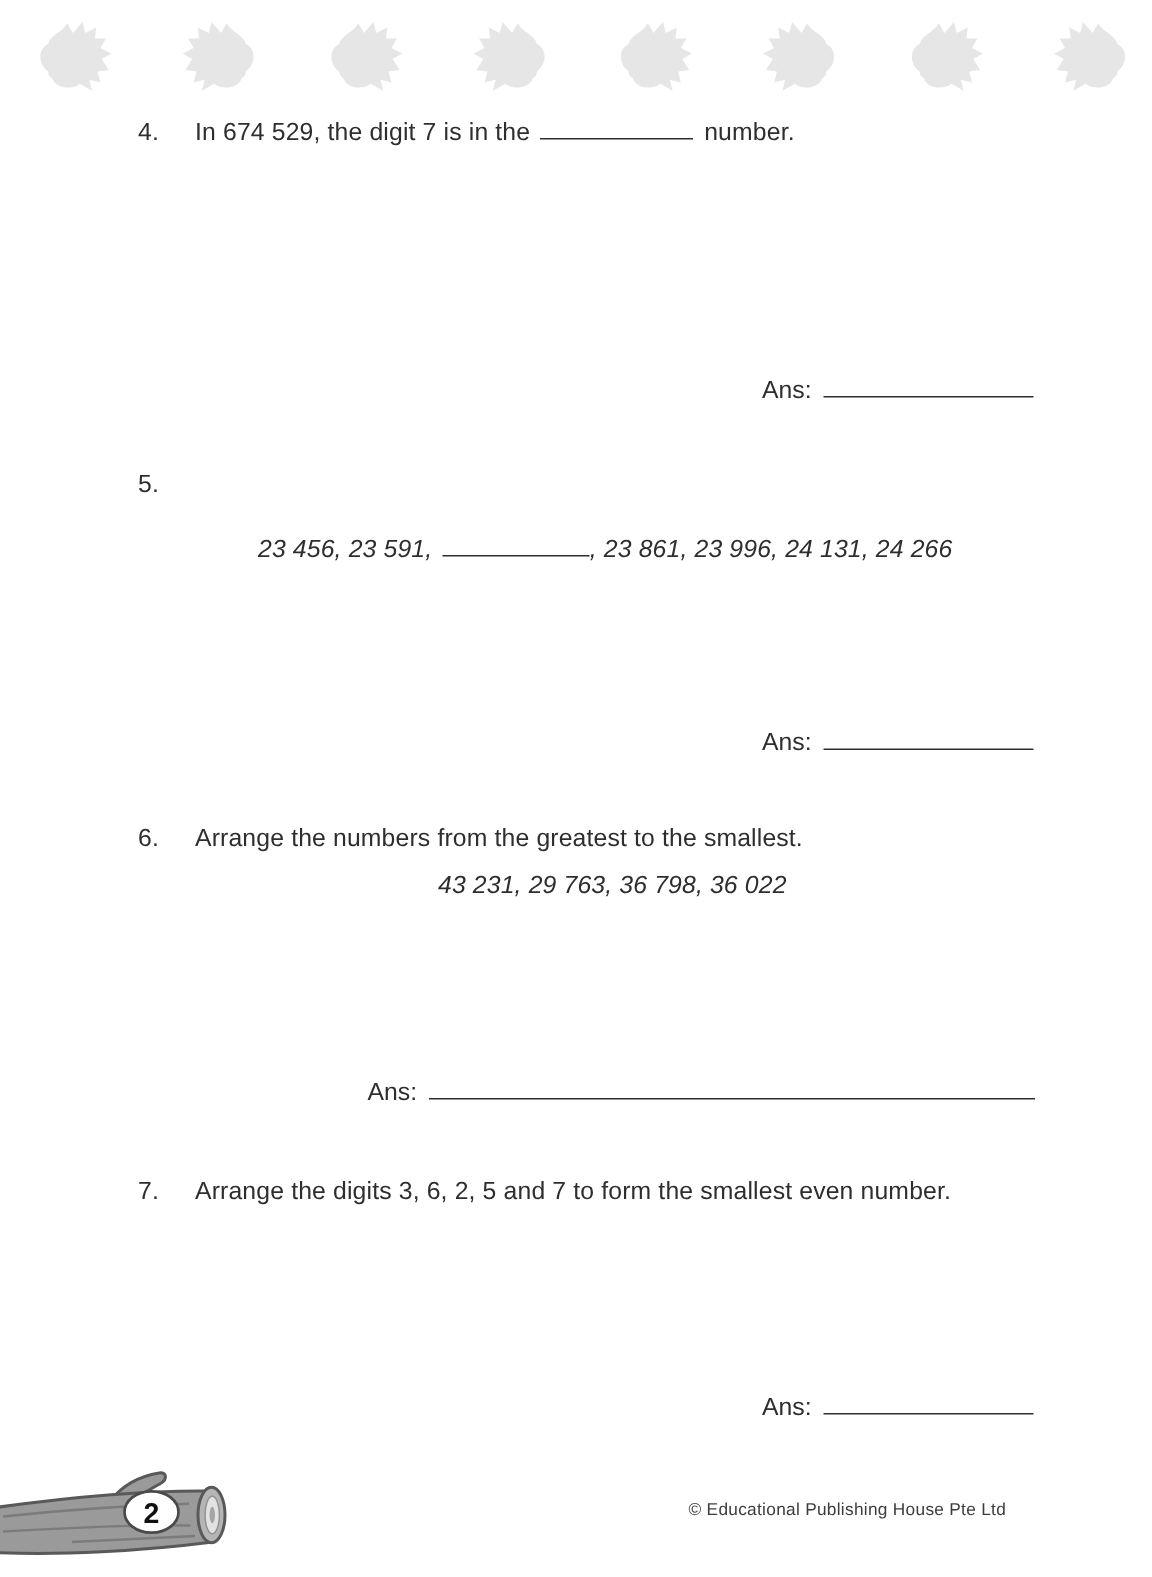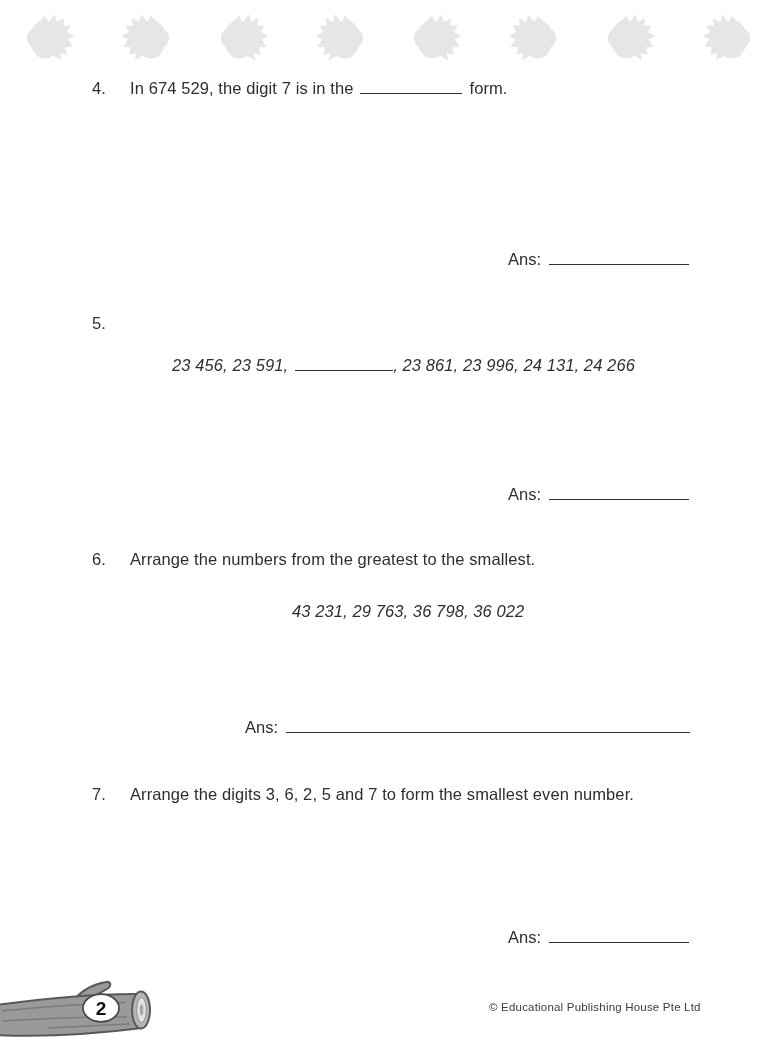--- a/index.html
+++ b/index.html
@@ -54,21 +54,21 @@
   .q7 { top: 784px; }
 
   .seq-row {
     position: absolute;
     font-size: 16.5px;
     letter-spacing: 0.1px;
     white-space: nowrap;
     font-style: italic;
   }
   .q5-seq { top: 356px; left: 172px; }
-  .q6-nums { top: 602px; left: 292px; }
+  .q6-nums { top: 581px; left: 292px; }
 
   
   .blank {
     display: inline-block;
     border-bottom: 1.6px solid #2e2e2e;
     height: 14px;
     vertical-align: baseline;
   }
   .blank-inline-q4 { width: 102px; margin: 0 7px; }
   .blank-inline-q5 { width: 98px; margin: 0 0 0 7px; }
@@ -105,21 +105,21 @@
   .footer-log svg { display: block; }
   .page-num-text {
     font-family: "Liberation Sans", sans-serif;
     font-weight: bold;
     font-size: 19px;
     fill: #111111;
   }
   .copyright {
     position: absolute;
     top: 1001px;
-    left: 489px;
+    left: 459px;
     width: 210px;
     font-size: 11.5px;
     letter-spacing: 0.2px;
     color: #3c3c3c;
     white-space: nowrap;
   }
 </style>
 </head>
 <body>
 
@@ -164,21 +164,21 @@
       </div>
       <div class="decor-shape flip">
         <svg viewBox="0 0 60 60">
           <path d="M11,41 C4,36 3,25 11,21 C13,14 21,13 25,6 L29,13 L36,5 L38,13 L46,9 L45,17 L53,17 L49,24 L57,28 L50,32 L55,40 L47,41 L49,49 L41,47 L43,55 L34,50 C28,55 16,53 14,46 C12,45 11,43 11,41 Z" fill="#e6e6e6"></path>
         </svg>
       </div>
     </div>
 
   <div class="q-row q4">
     <span class="q-num">4.</span>
-    <span><span>In 674 529, the digit 7 is in the</span><span class="blank blank-inline-q4"></span><span>form.</span></span>
+    <span><span>In 674 529, the digit 7 is in the</span><span class="blank blank-inline-q4"></span><span>number.</span></span>
   </div>
   <div class="ans-row ans-q4">
     <span>Ans:</span>
     <span class="ans-line ans-short"></span>
   </div>
 
   <div class="q-row q5">
     <span class="q-num">5.</span>
   </div>
   <div class="seq-row q5-seq">

